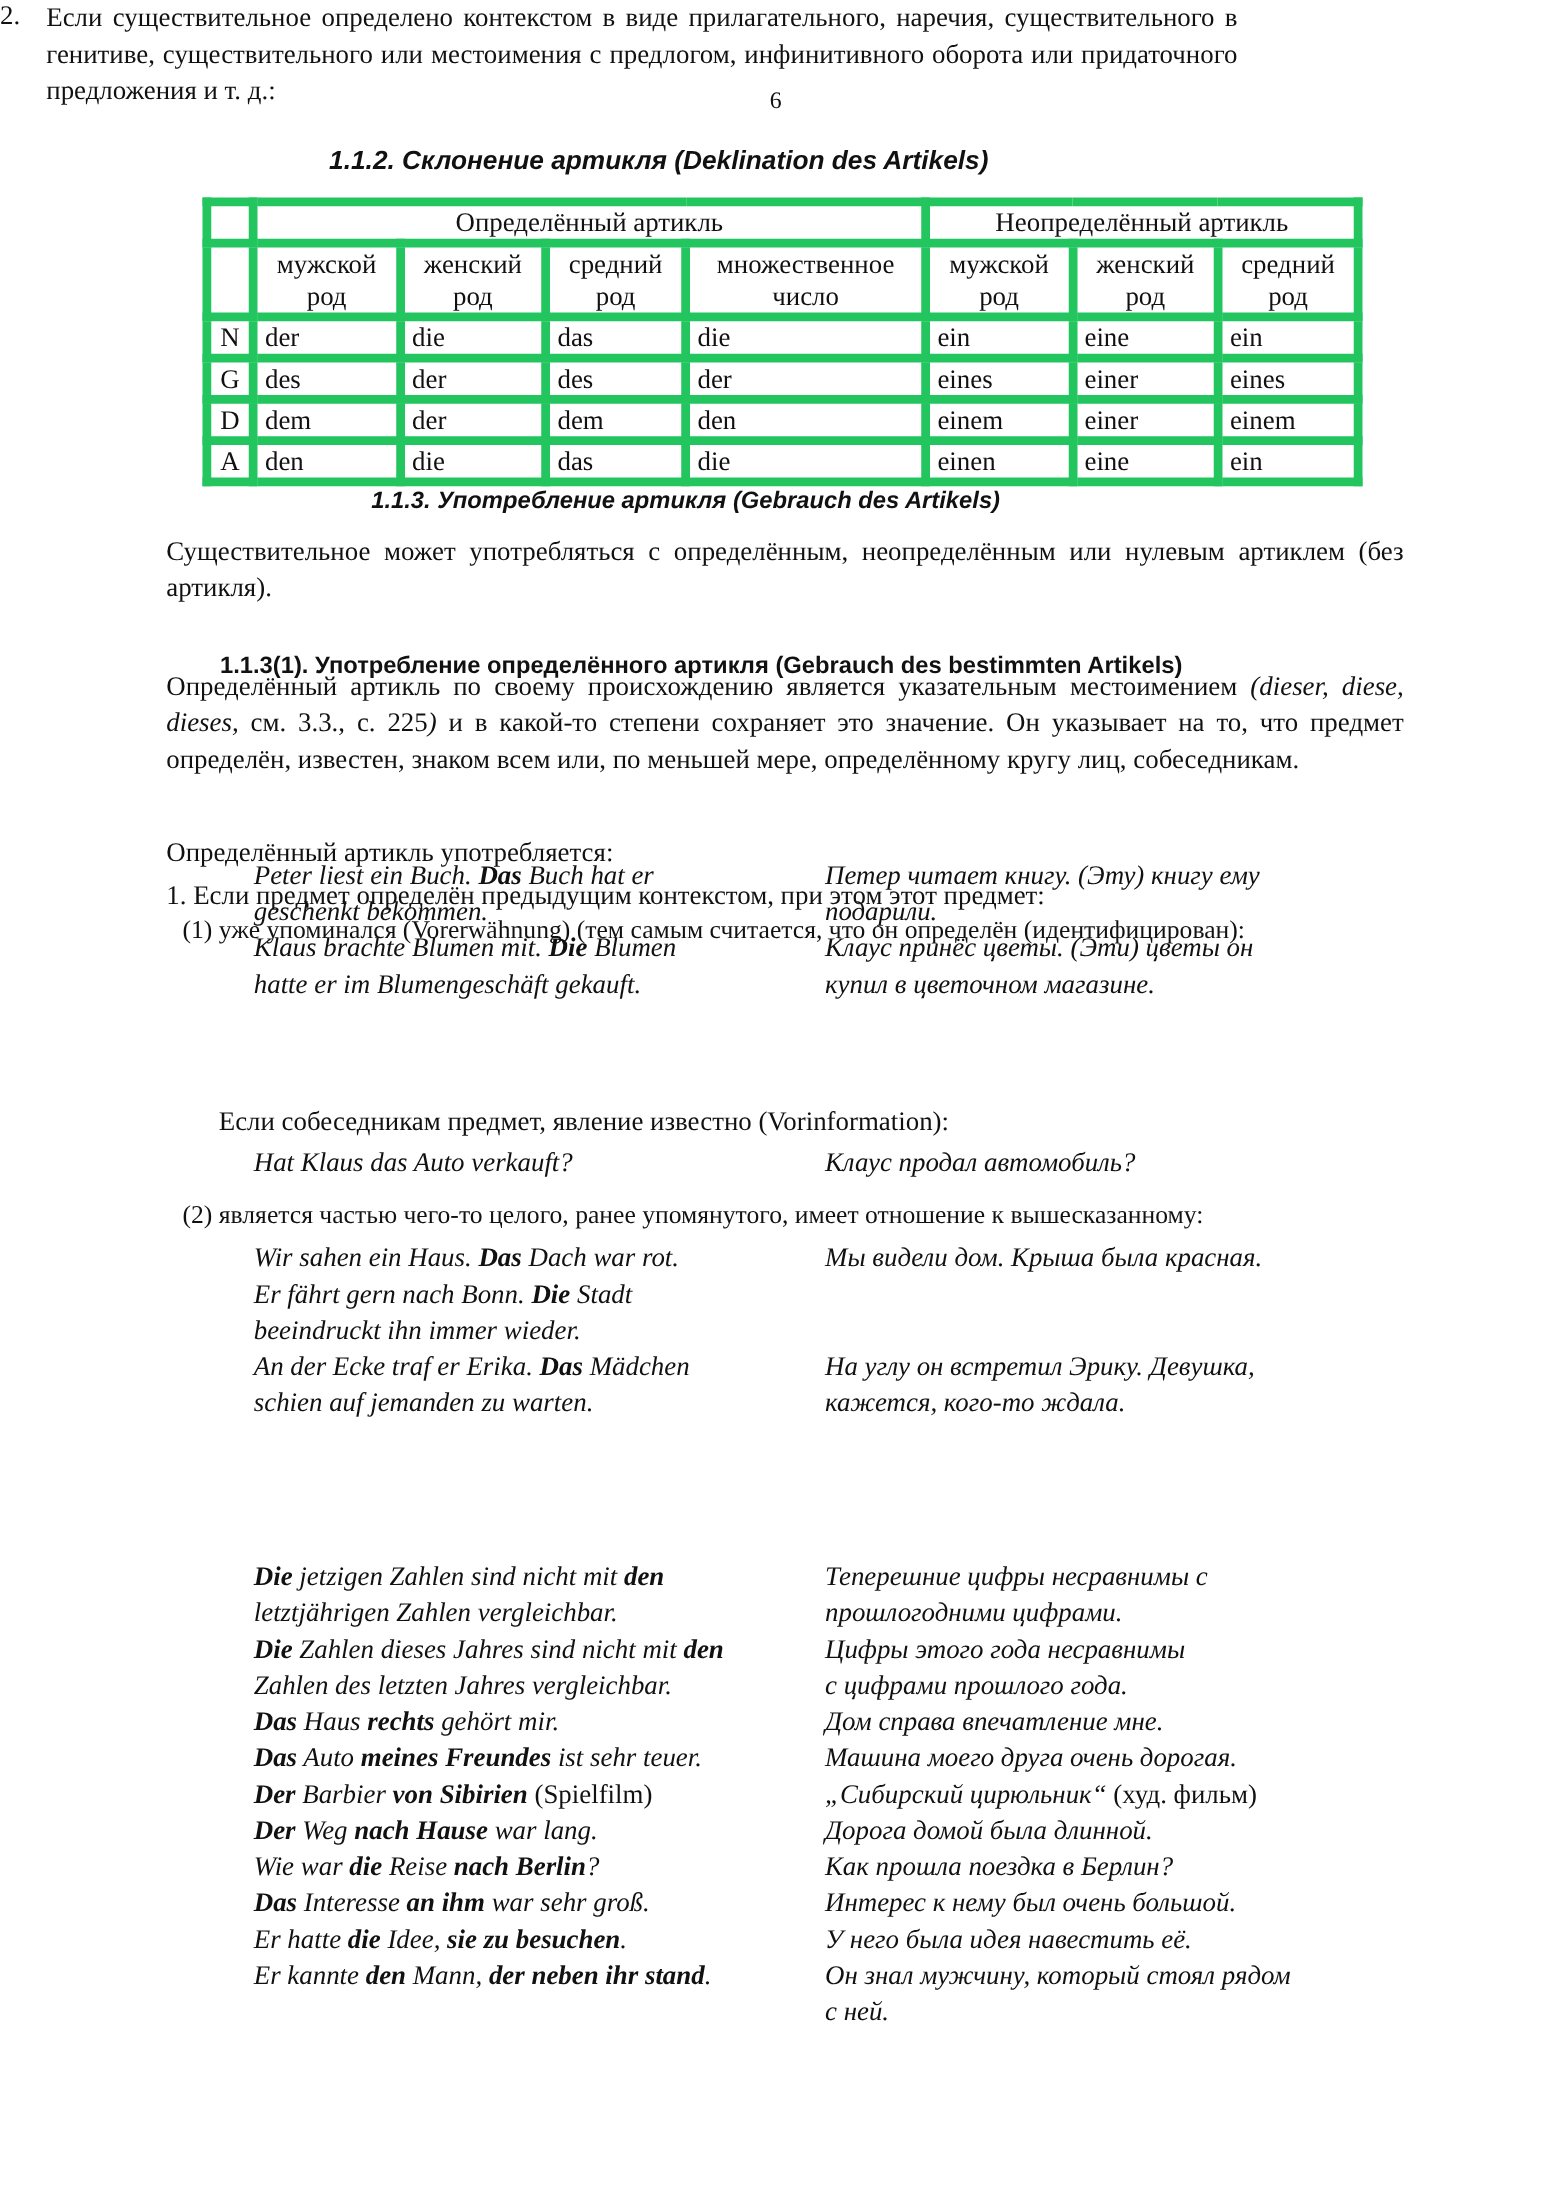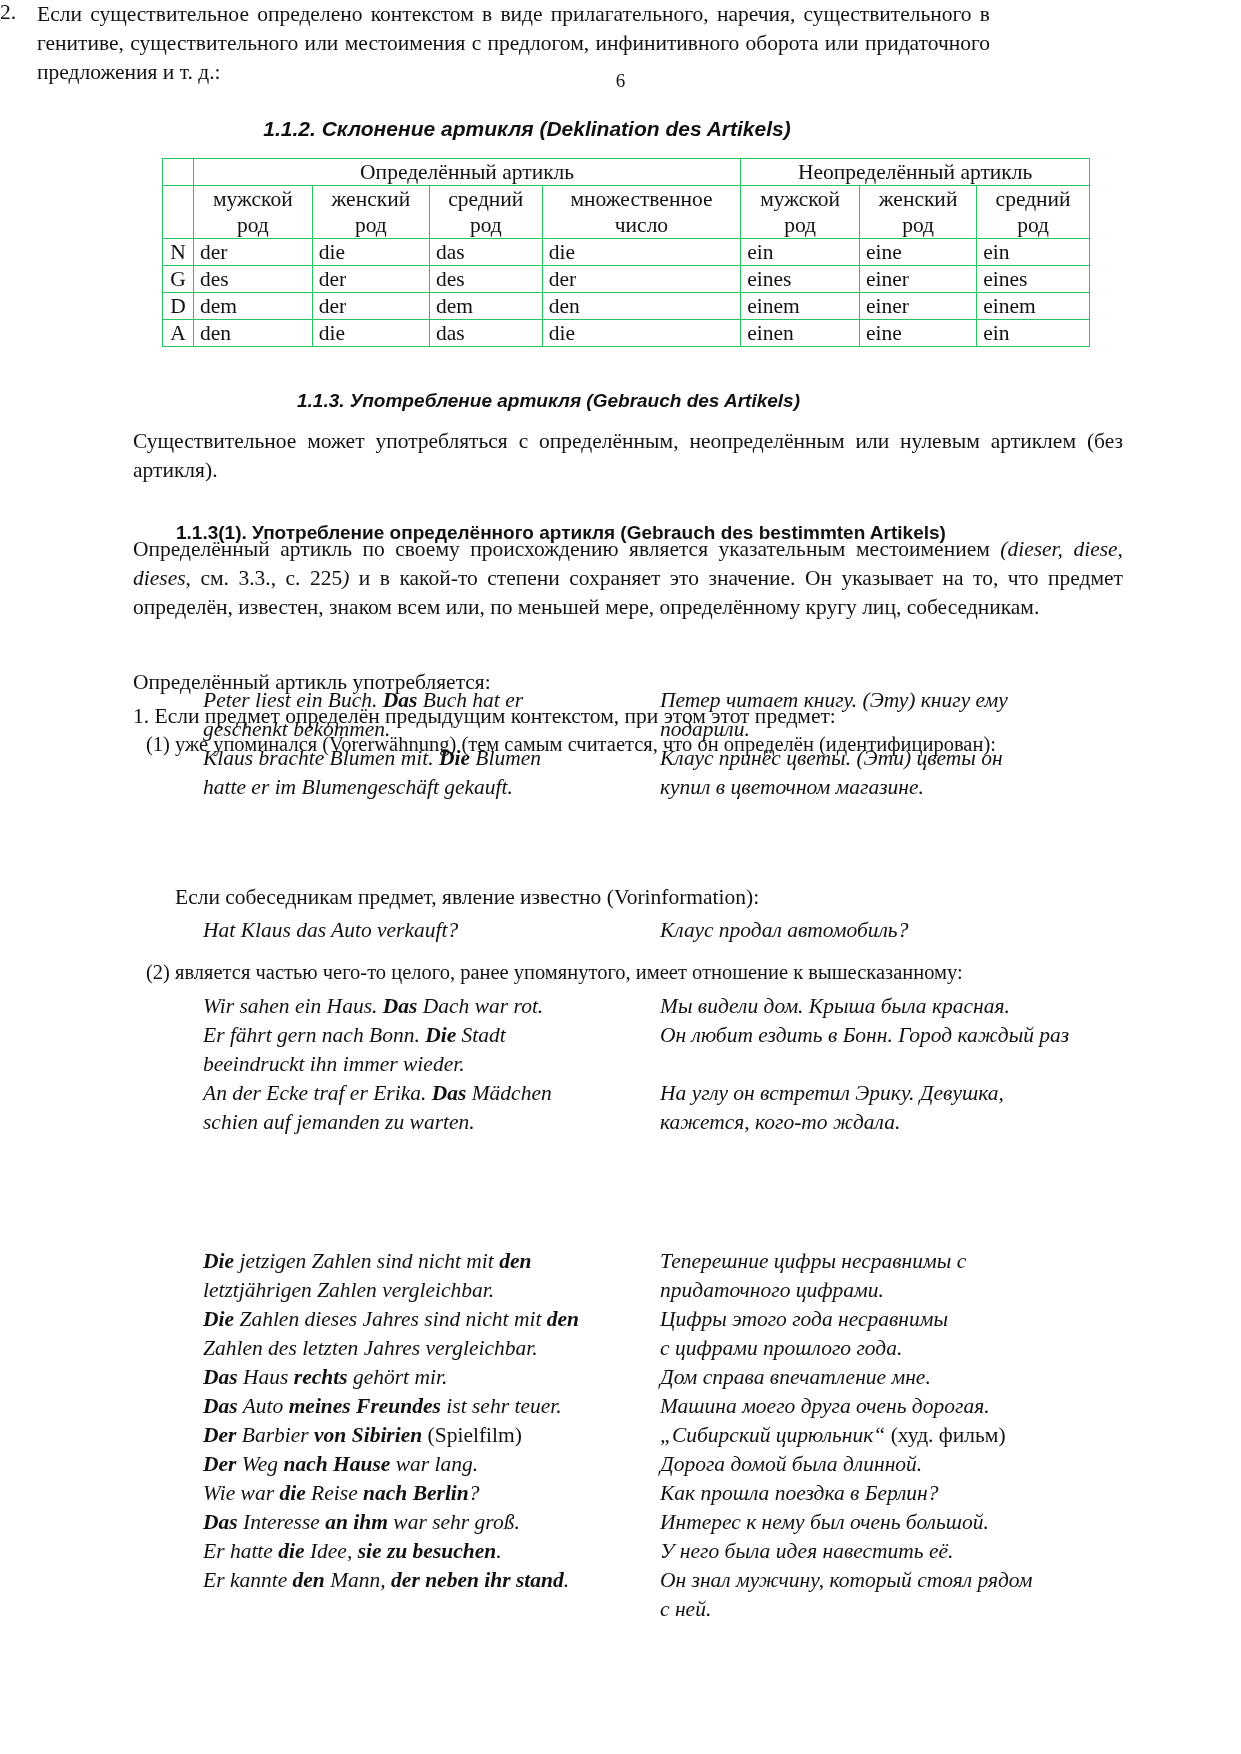--- a/index.html
+++ b/index.html
@@ -8,21 +8,21 @@
     font-family: "Liberation Serif", serif; color: #111; font-size: 21.5px;
   }
   .page-num { position: absolute; top: 70px; left: 0; width: 100%; text-align: center; font-size: 19px; }
   .h-sans { font-family: "Liberation Sans", sans-serif; font-weight: bold; text-align: center; }
   .h-ital { font-style: italic; }
   #h112 { position: absolute; top: 117px; left: 0; width: 1054px; font-size: 21px; padding-left: 0; }
   table.decl {
     position: absolute; top: 158px; left: 162px; width: 928px;
     border-collapse: collapse; font-size: 21.5px; line-height: 26px;
   }
-  table.decl td { border: 1px solid #22c55e; padding: 0 6px; vertical-align: top; }
+  table.decl td { border: 7px solid #22c55e; padding: 0 6px; vertical-align: top; }
   table.decl td.c { text-align: center; }
   table.decl td.case { width: 22px; text-align: center; padding: 0 4px; }
   #h113 { position: absolute; top: 390px; left: 0; width: 1097px; font-size: 19px; }
   .para { position: absolute; left: 133px; width: 990px; text-align: justify; line-height: 29px; }
   #intro { top: 427px; }
   #h1131 { position: absolute; top: 522px; left: 176px; font-size: 19px; font-family: "Liberation Sans", sans-serif; font-weight: bold; }
   #def-para { top: 535px; }
   #uses-heading { position: absolute; top: 670px; left: 133px; font-weight: normal; }
   .line { position: absolute; white-space: nowrap; }
   .ex { position: absolute; font-style: italic; line-height: 29px; white-space: nowrap; }
@@ -122,25 +122,25 @@
 <div id="examples">
     <div class="ex de" style="top: 686px;"><span>Peter liest ein Buch. </span><b>Das</b><span> Buch hat er</span><br><span>geschenkt bekommen.</span></div>
     <div class="ex ru" style="top: 686px;"><span>Петер читает книгу. (Эту) книгу ему</span><br><span>подарили.</span></div>
     <div class="ex de" style="top: 744px;"><span>Klaus brachte Blumen mit. </span><b>Die</b><span> Blumen</span><br><span>hatte er im Blumengeschäft gekauft.</span></div>
     <div class="ex ru" style="top: 744px;"><span>Клаус принёс цветы. (Эти) цветы он</span><br><span>купил в цветочном магазине.</span></div>
     <div class="ex de" style="top: 916px;"><span>Hat Klaus das Auto verkauft?</span></div>
     <div class="ex ru" style="top: 916px;"><span>Клаус продал автомобиль?</span></div>
     <div class="ex de" style="top: 992px;"><span>Wir sahen ein Haus. </span><b>Das</b><span> Dach war rot.</span></div>
     <div class="ex ru" style="top: 992px;"><span>Мы видели дом. Крыша была красная.</span></div>
     <div class="ex de" style="top: 1021px;"><span>Er fährt gern nach Bonn. </span><b>Die</b><span> Stadt</span><br><span>beeindruckt ihn immer wieder.</span></div>
-    <div class="ex ru" style="top: 1021px;"><span>Он любит ездить в Бонн. Город каждый раз</span><br></div>
+    <div class="ex ru" style="top: 1021px;"><br></div>
     <div class="ex de" style="top: 1079px;"><span>An der Ecke traf er Erika. </span><b>Das</b><span> Mädchen</span><br><span>schien auf jemanden zu warten.</span></div>
     <div class="ex ru" style="top: 1079px;"><span>На углу он встретил Эрику. Девушка,</span><br><span>кажется, кого-то ждала.</span></div>
     <div class="ex de" style="top: 1247px;"><b>Die</b><span> jetzigen Zahlen sind nicht mit </span><b>den</b><br><span>letztjährigen Zahlen vergleichbar.</span></div>
-    <div class="ex ru" style="top: 1247px;"><span>Теперешние цифры несравнимы с</span><br><span>придаточного цифрами.</span></div>
+    <div class="ex ru" style="top: 1247px;"><span>Теперешние цифры несравнимы с</span><br><span>прошлогодними цифрами.</span></div>
     <div class="ex de" style="top: 1305px;"><b>Die</b><span> Zahlen dieses Jahres sind nicht mit </span><b>den</b><br><span>Zahlen des letzten Jahres vergleichbar.</span></div>
     <div class="ex ru" style="top: 1305px;"><span>Цифры этого года  несравнимы</span><br><span>с цифрами прошлого года.</span></div>
     <div class="ex de" style="top: 1363px;"><b>Das</b><span> Haus </span><b>rechts</b><span> gehört mir.</span></div>
     <div class="ex ru" style="top: 1363px;"><span>Дом справа впечатление мне.</span></div>
     <div class="ex de" style="top: 1392px;"><b>Das</b><span> Auto </span><b>meines Freundes</b><span> ist sehr teuer.</span></div>
     <div class="ex ru" style="top: 1392px;"><span>Машина моего друга очень дорогая.</span></div>
     <div class="ex de" style="top: 1421px;"><b>Der</b><span> Barbier </span><b>von Sibirien</b><span class="up"> (Spielfilm)</span></div>
     <div class="ex ru" style="top: 1421px;"><span>„Сибирский цирюльник“</span><span class="up"> (худ. фильм)</span></div>
     <div class="ex de" style="top: 1450px;"><b>Der</b><span> Weg </span><b>nach Hause</b><span> war lang.</span></div>
     <div class="ex ru" style="top: 1450px;"><span>Дорога домой была длинной.</span></div>

